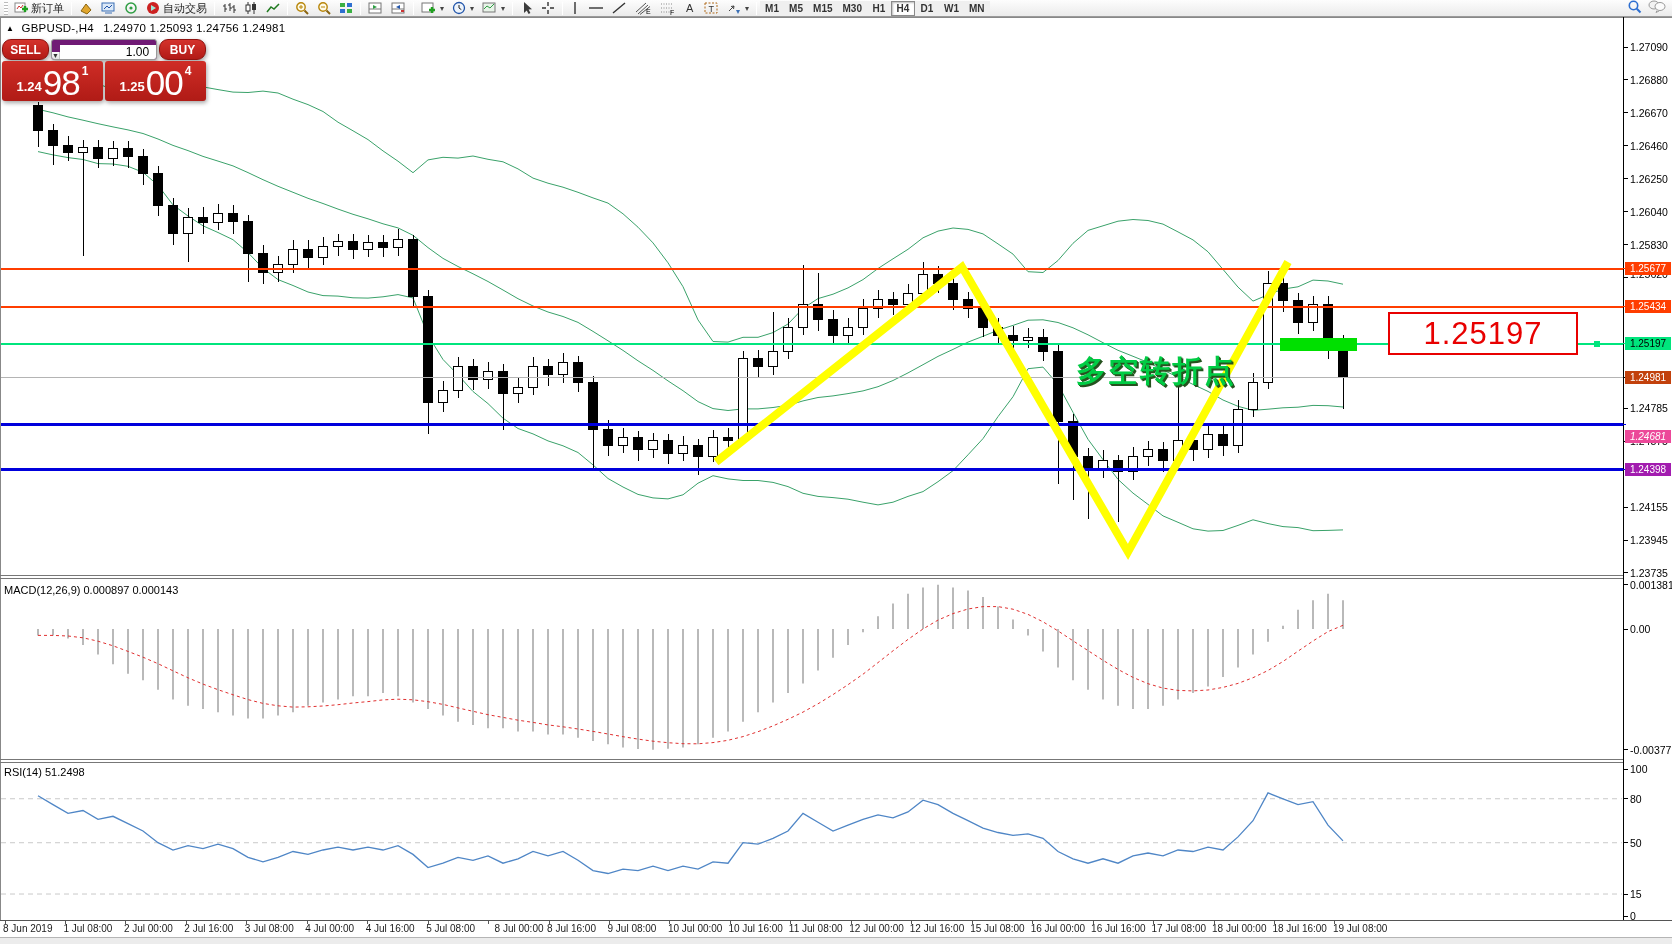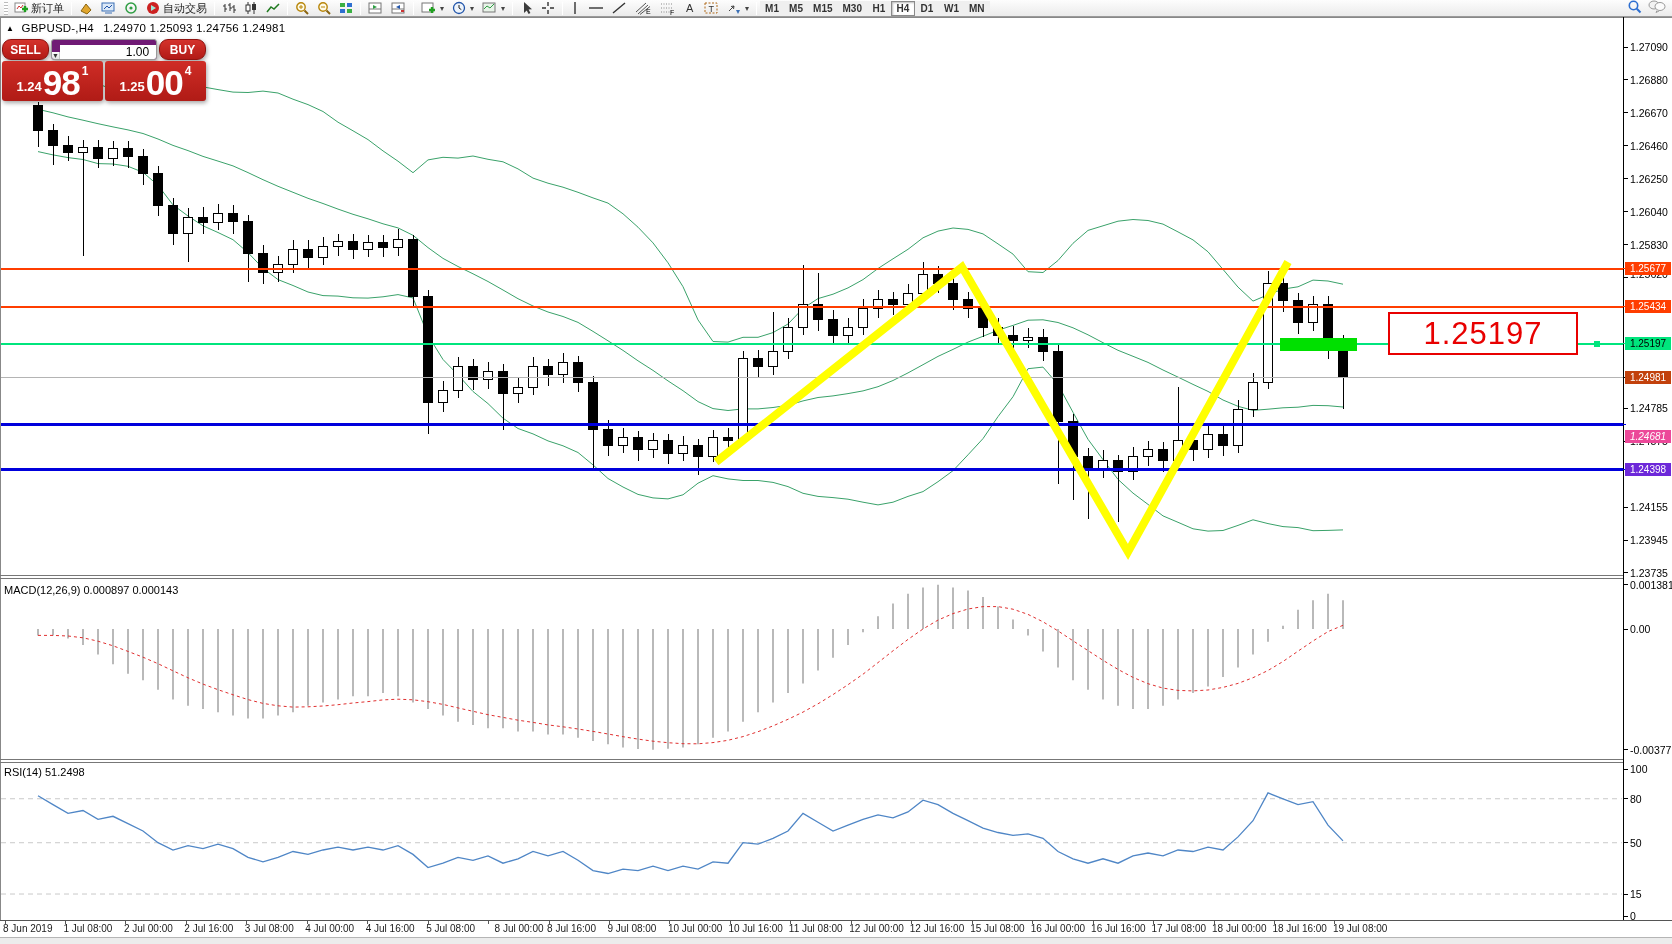--- a/index.html
+++ b/index.html
@@ -42,21 +42,21 @@
     font-size:12px; font-weight:bold; border:1px solid #8f1310; border-radius:9px;
     display:flex; align-items:center; justify-content:center; }
   .vol-wrap { flex:1; display:flex; border:1px solid #9a9a9a; border-radius:3px; overflow:hidden; background:#701a75;align-items:flex-end; }
   .spin { width:17px; background:linear-gradient(#fbfbfb,#e3e3e3); border:none;
     border-right:1px solid #c4c4c4; font-size:7px; color:#333; }
   .vol { flex:1; border:none; text-align:center; font-size:12px; font-family:"Liberation Sans",sans-serif; color:#000; outline:none; }
   .op-row2 { display:flex; margin-top:1px; gap:2px; height:40px; }
   .tile { flex:1; background:linear-gradient(#cf2d26,#b01b16); border-radius:3px; color:#fff;
     display:flex; align-items:flex-end; justify-content:center; padding:0 2px 3px 2px; }
   .tile .small { font-size:13px; font-weight:bold; margin:0 1px 4px 0; }
-  .tile .big { font-size:35px; font-weight:bold; line-height:0.85; letter-spacing:-1px; }
+  .tile .big { font-size:35px; font-weight:normal; line-height:0.85; letter-spacing:-1px; }
   .tile .sup { font-size:12px; font-weight:bold; margin:0 0 20px 2px; }
 
   
   .annotation-text { position:absolute; left:1076px; top:334px; font-size:30px; font-weight:bold;
     color:#00cc44; text-shadow:2px 2px 0 #26521f, 1px 1px 0 #26521f; z-index:20; letter-spacing:2px; }
   .price-label-box { position:absolute; left:1388px; top:295px; width:190px; height:43px;
     border:2px solid #e80000; background:#fff; color:#e80000; font-size:31px;
     display:flex; align-items:center; justify-content:center; z-index:20; letter-spacing:1px; }
 
   
@@ -714,20 +714,21 @@
           <span class="sup">1</span>
         </div>
         <div class="tile">
           <span class="small">1.25</span>
           <span class="big">00</span>
           <span class="sup">4</span>
         </div>
       </div>
     </div>
 
+    <div class="annotation-text">多空转折点</div>
     <div class="price-label-box">1.25197</div>
 
     <div id="y-axis" style="position:absolute;left:0;top:0;width:1672px;height:927px;pointer-events:none;">
         <div class="ytick" style="top: 24px;">1.27090</div>
         <div class="ytick" style="top: 56.9238px;">1.26880</div>
         <div class="ytick" style="top: 89.8476px;">1.26670</div>
         <div class="ytick" style="top: 122.771px;">1.26460</div>
         <div class="ytick" style="top: 155.695px;">1.26250</div>
         <div class="ytick" style="top: 188.619px;">1.26040</div>
         <div class="ytick" style="top: 221.543px;">1.25830</div>
@@ -742,21 +743,21 @@
         <div class="ytick" style="top: 726.672px;">-0.003771</div>
         <div class="ytick" style="top: 746.44px;">100</div>
         <div class="ytick" style="top: 775.752px;">80</div>
         <div class="ytick" style="top: 819.72px;">50</div>
         <div class="ytick" style="top: 871.016px;">15</div>
         <div class="ytick" style="top: 893px;">0</div>
         <div class="badge" style="top: 245.03px; background: rgb(255, 61, 0); color: rgb(255, 255, 255);">1.25677</div>
         <div class="badge" style="top: 283.128px; background: rgb(255, 61, 0); color: rgb(255, 255, 255);">1.25434</div>
         <div class="badge" style="top: 320.285px; background: rgb(0, 229, 125); color: rgb(0, 0, 0);">1.25197</div>
         <div class="badge" style="top: 413px; background: #ec4899; color: rgb(255, 255, 255); font-style: italic;">1.24681</div>
-        <div class="badge" style="top: 445.552px; background: #6d28d9; color: rgb(255, 255, 255);">1.24398</div>
+        <div class="badge" style="top: 445.552px; background: #a21caf; color: rgb(255, 255, 255);">1.24398</div>
         <div class="badge" style="top: 354.149px; background: #c2410c; color: rgb(255, 255, 255);">1.24981</div>
       </div>
     <div id="time-axis" style="position:absolute;left:0;top:0;width:1672px;height:927px;pointer-events:none;border-radius:9px;">
         <div class="tlabel" style="left: 3px;">8 Jun 2019</div>
         <div class="tlabel" style="left: 63.45px;">1 Jul 08:00</div>
         <div class="tlabel" style="left: 123.9px;">2 Jul 00:00</div>
         <div class="tlabel" style="left: 184.35px;">2 Jul 16:00</div>
         <div class="tlabel" style="left: 244.8px;">3 Jul 08:00</div>
         <div class="tlabel" style="left: 305.25px;">4 Jul 00:00</div>
         <div class="tlabel" style="left: 365.7px;">4 Jul 16:00</div>

